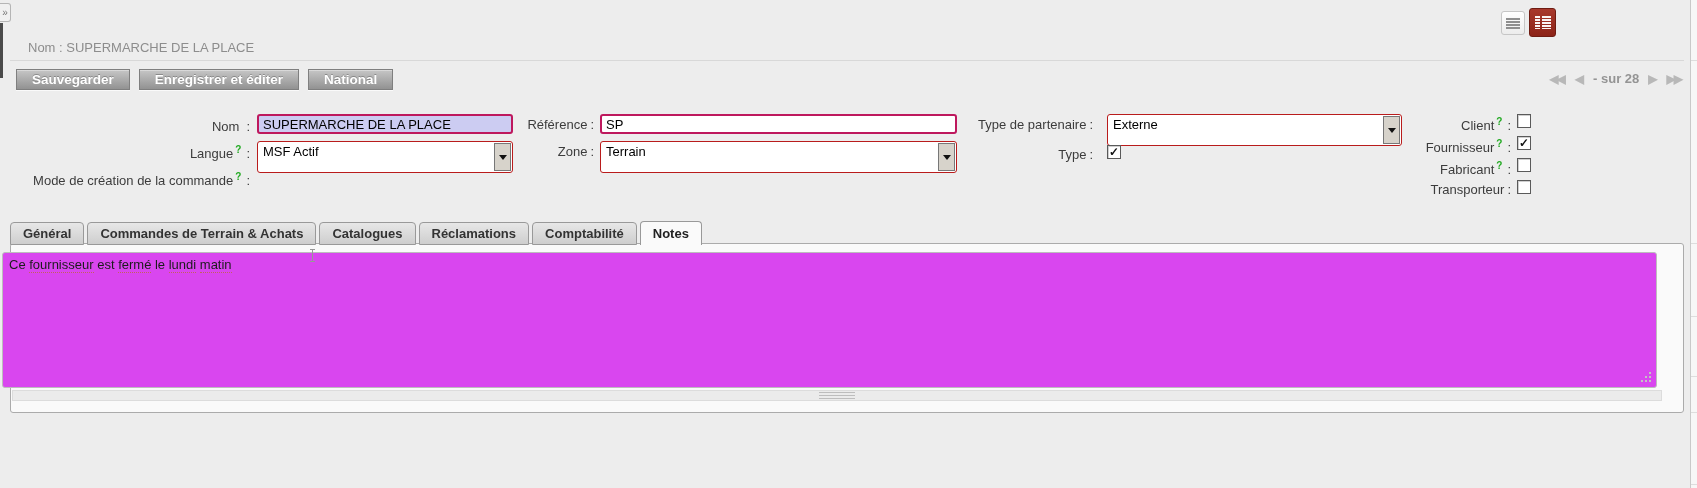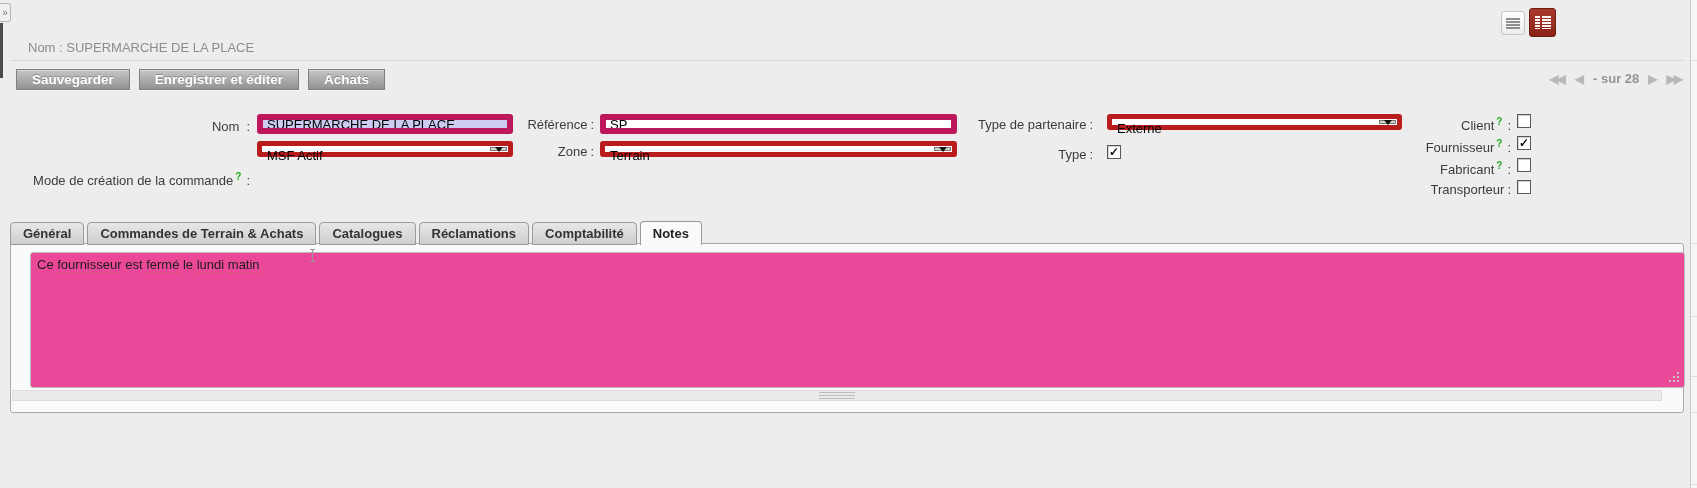--- a/index.html
+++ b/index.html
@@ -43,40 +43,40 @@
   
   .pagination{position:absolute;right:14px;top:71px;display:flex;align-items:center;gap:9px;
     color:#b3b3b3;font-size:13px;font-weight:bold;}
   .pg-arrow{cursor:pointer;font-size:12px;color:#b8b8b8;}
   .pg-arrow.dbl{letter-spacing:-2px;padding-right:2px;}
   .pg-count{color:#949494;}
   
   .flabel{position:absolute;font-size:13px;color:#3c3c3c;text-align:right;white-space:nowrap;}
   .flabel sup{color:#22aa22;font-weight:bold;font-size:10px;margin:0 2px;}
   .flabel .suffix{margin-left:3px;}
-  .tinput{position:absolute;box-sizing:border-box;height:20px;border:6px solid #be185d;border-radius:3px;
+  .tinput{position:absolute;box-sizing:border-box;height:20px;border:2px solid #be185d;border-radius:3px;
     background:#fff;font-size:13px;font-family:"Liberation Sans",sans-serif;padding:1px 4px;color:#000;}
   .req{background:#ccccf2;}
-  .fselect{position:absolute;box-sizing:border-box;height:16px;border:5px solid #b91c1c;border-radius:3px;
+  .fselect{position:absolute;box-sizing:border-box;height:32px;border:1px solid #b91c1c;border-radius:3px;
     background:#fff;font-size:13px;color:#000;cursor:pointer;}
   .fselect .val{position:absolute;left:5px;top:2px;white-space:nowrap;}
   .fselect .dd{position:absolute;right:1px;top:1px;bottom:1px;width:17px;background:#d7d3cb;
     border:1px solid #777;box-sizing:border-box;display:flex;align-items:center;justify-content:center;}
   .fselect .dd b{width:0;height:0;border-left:4px solid transparent;border-right:4px solid transparent;border-top:5px solid #111;}
   .cbox{position:absolute;width:14px;height:14px;box-sizing:border-box;background:#fff;border:1px solid #5a5a5a;
     box-shadow:inset 1px 1px 0 #cfcfcf;font-size:12px;font-weight:bold;color:#111;line-height:12px;text-align:center;cursor:pointer;}
   
   .tabs{position:absolute;left:10px;top:221px;display:flex;align-items:flex-end;z-index:3;}
   .tab{height:22px;box-sizing:border-box;padding:3px 12px 18px;margin-right:3px;font-size:13px;font-weight:bold;color:#333;
     background:linear-gradient(#e7e7e7,#cecece);border:1px solid #999;border-radius:4px 4px 0 0;cursor:pointer;white-space:nowrap;}
   .tab.active{height:24px;padding-top:4px;background:#fafafa;border-bottom:none;color:#222;}
   .notebook{position:absolute;left:10px;top:243px;width:1674px;height:170px;box-sizing:border-box;
     background:#fafafa;border:1px solid #ababab;border-radius:3px;z-index:2;}
-  .notes-area{position:absolute;left:30px;top:252px;width:1655px;height:136px;box-sizing:border-box;
-    background:#ec4899;border:1px solid #bdbdbd;border-radius:3px;z-index:4;cursor:text;}
+  .notes-area{position:absolute;left:2px;top:252px;width:1655px;height:136px;box-sizing:border-box;
+    background:#d946ef;border:1px solid #bdbdbd;border-radius:3px;z-index:4;cursor:text;}
   .notes-text{position:absolute;left:6px;top:4px;font-size:13px;color:#1c1c1c;white-space:pre-wrap;}
   .misspell{border-bottom:1px dotted #c2625c;}
   .corner-grip{position:absolute;right:5px;bottom:5px;width:2px;height:2px;background:#c4c4c4;
     box-shadow:-4px 0 0 #c4c4c4,-8px 0 0 #c4c4c4,0 -4px 0 #c4c4c4,-4px -4px 0 #c4c4c4,0 -8px 0 #c4c4c4;}
   .resize-bar{position:absolute;left:12px;top:390px;width:1650px;height:11px;box-sizing:border-box;
     background:#ebebeb;border:1px solid #dcdcdc;z-index:5;cursor:row-resize;}
   .grip{width:36px;height:7px;margin:1px auto;background:repeating-linear-gradient(to bottom,#bdbdbd 0 1px,transparent 1px 3px);}
   
   .ibeam{position:absolute;left:309px;top:249px;width:7px;height:13px;z-index:6;pointer-events:none;}
   .ibeam::before{content:"";position:absolute;left:3px;top:1px;bottom:1px;width:1px;background:#979797;}
@@ -111,21 +111,21 @@
           <i class="c2"></i>
         </span>
     </div>
   </div>
 
   <div class="hr-top"></div>
 
   <div class="toolbar">
     <button class="btn">Sauvegarder</button>
     <button class="btn">Enregistrer et éditer</button>
-    <button class="btn">Achats</button>
+    <button class="btn">National</button>
   </div>
 
   <div class="pagination">
     <span class="pg-arrow dbl">◀◀</span>
     <span class="pg-arrow">◀</span>
     <span class="pg-count">- sur 28</span>
     <span class="pg-arrow">▶</span>
     <span class="pg-arrow dbl">▶▶</span>
   </div>
 
@@ -142,20 +142,23 @@
   <div class="flabel" style="left:930px;top:117px;width:163px">
     <span>Type de partenaire</span><span class="suffix">:</span>
   </div>
   <div class="fselect req" style="left:1107px;top:114px;width:295px">
     <span class="val">Externe</span>
     <span class="dd">
         <b></b>
       </span>
   </div>
 
+  <div class="flabel" style="left:10px;top:144px;width:240px">
+    <span>Langue</span><sup>?</sup><span class="suffix">:</span>
+  </div>
   <div class="fselect" style="left:257px;top:141px;width:256px">
     <span class="val">MSF Actif</span>
     <span class="dd">
         <b></b>
       </span>
   </div>
 
   <div class="flabel" style="left:450px;top:144px;width:144px">
     <span>Zone</span><span class="suffix">:</span>
   </div>

